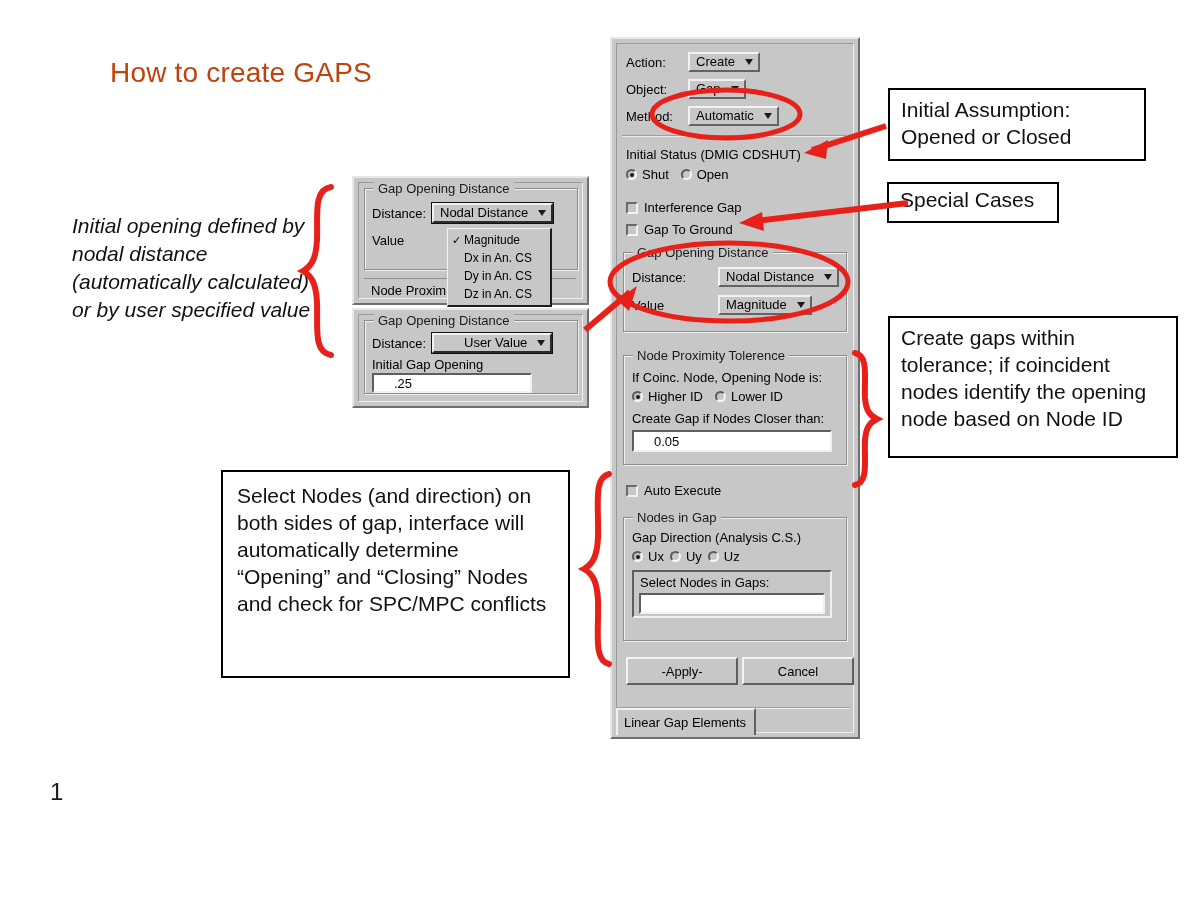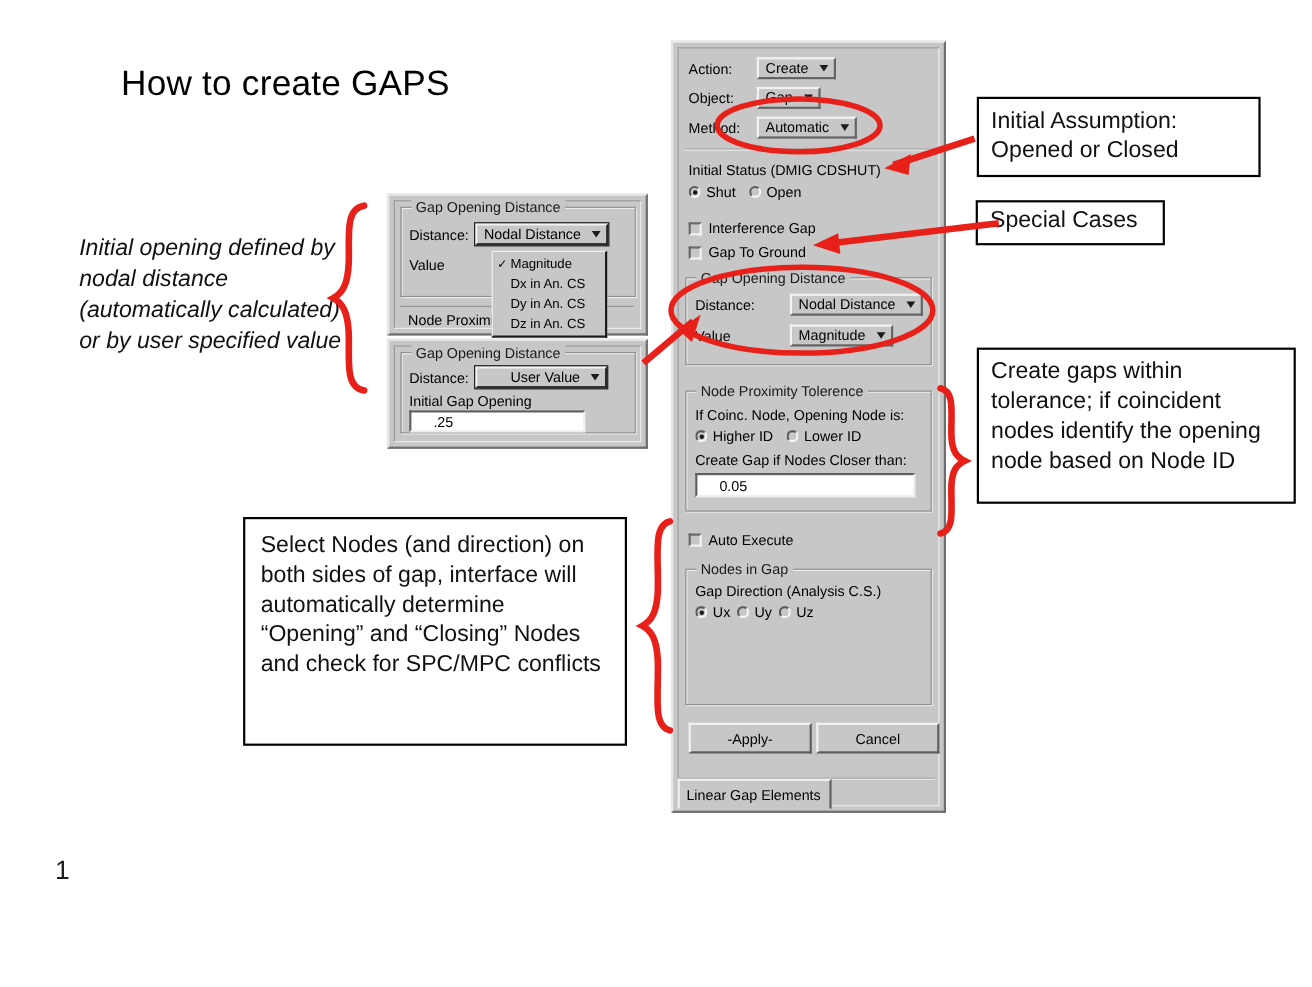--- a/index.html
+++ b/index.html
@@ -5,21 +5,21 @@
   html,body{margin:0;padding:0;}
   body{
     width:1193px;height:897px;position:relative;background:#ffffff;
     font-family:"Liberation Sans",sans-serif;overflow:hidden;
   }
   .abs{position:absolute;}
 
   
   #slide-title{
     left:110px;top:57px;width:470px;
-    font-size:32px;color:#000000;font-weight:400;letter-spacing:.2px;
+    font-size:28px;color:#c2410c;font-weight:400;letter-spacing:.2px;
     white-space:nowrap;
   }
   #page-number{
     left:50px;top:778px;font-size:24px;color:#1a1a1a;
   }
 
   
   .dlg{
     background:#c7c7c7;
     border-top:2px solid #e8e8e8;border-left:2px solid #e8e8e8;
@@ -241,20 +241,25 @@
       <span class="radio" style="margin-right:6px;">
         <i class="rdot"></i>
         <span>Uy</span>
       </span>
       <span class="radio">
         <i class="rdot"></i>
         <span>Uz</span>
       </span>
     </div>
 
+    <div class="abs" style="left:8px;top:52px;width:200px;height:48px;background:#c7c7c7;
+         border-top:2px solid #5e5e5e;border-left:2px solid #5e5e5e;border-right:2px solid #f0f0f0;border-bottom:2px solid #f0f0f0;box-sizing:border-box;">
+      <div class="abs lbl" style="left:6px;top:3px;">Select Nodes in Gaps:</div>
+      <div class="abs field" style="left:5px;top:21px;width:186px;height:21px;"></div>
+    </div>
   </div>
 
   <div class="abs pbtn" style="left:14px;top:618px;width:108px;height:24px;">-Apply-</div>
   <div class="abs pbtn" style="left:130px;top:618px;width:108px;height:24px;">Cancel</div>
 
   <div class="sep" style="left:4px;top:668px;width:234px;"></div>
   <div class="tab" style="left:4px;top:669px;width:130px;height:25px;">
     <span>Linear Gap Elements</span>
   </div>
 </div>

